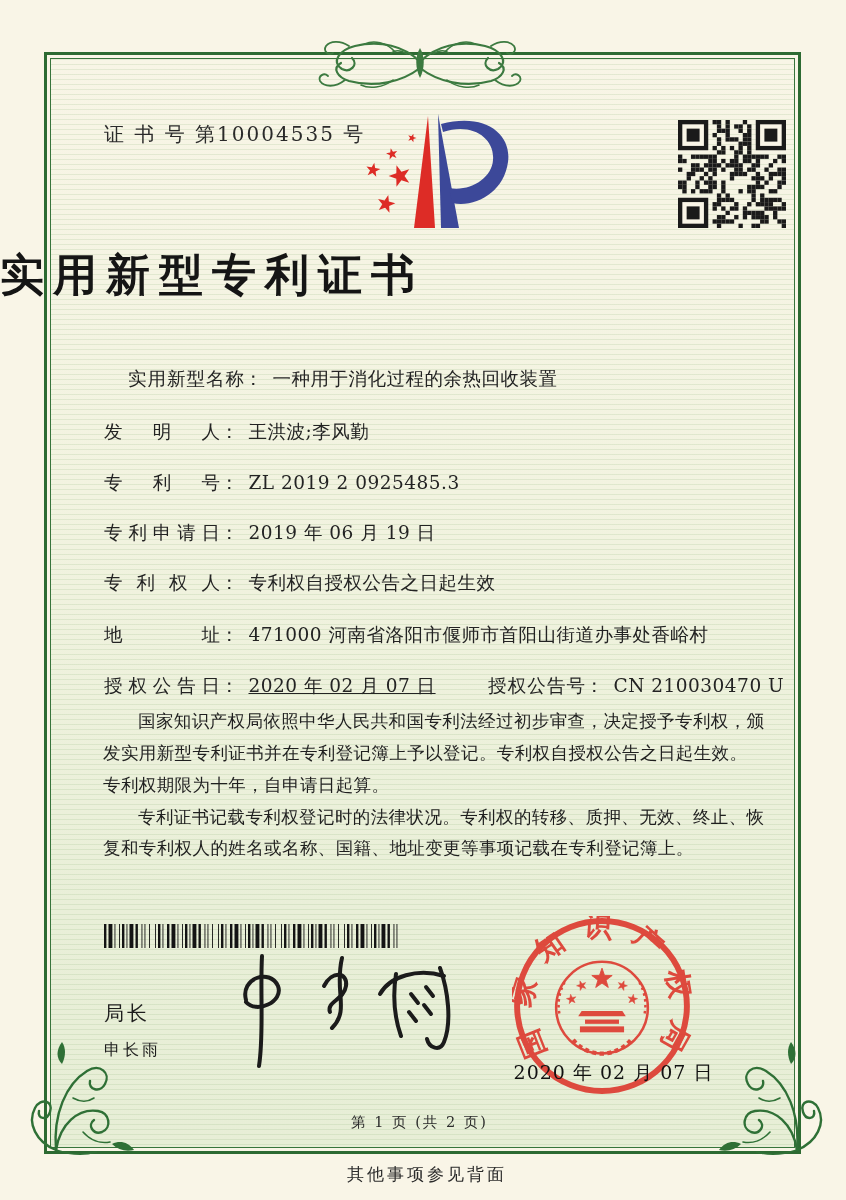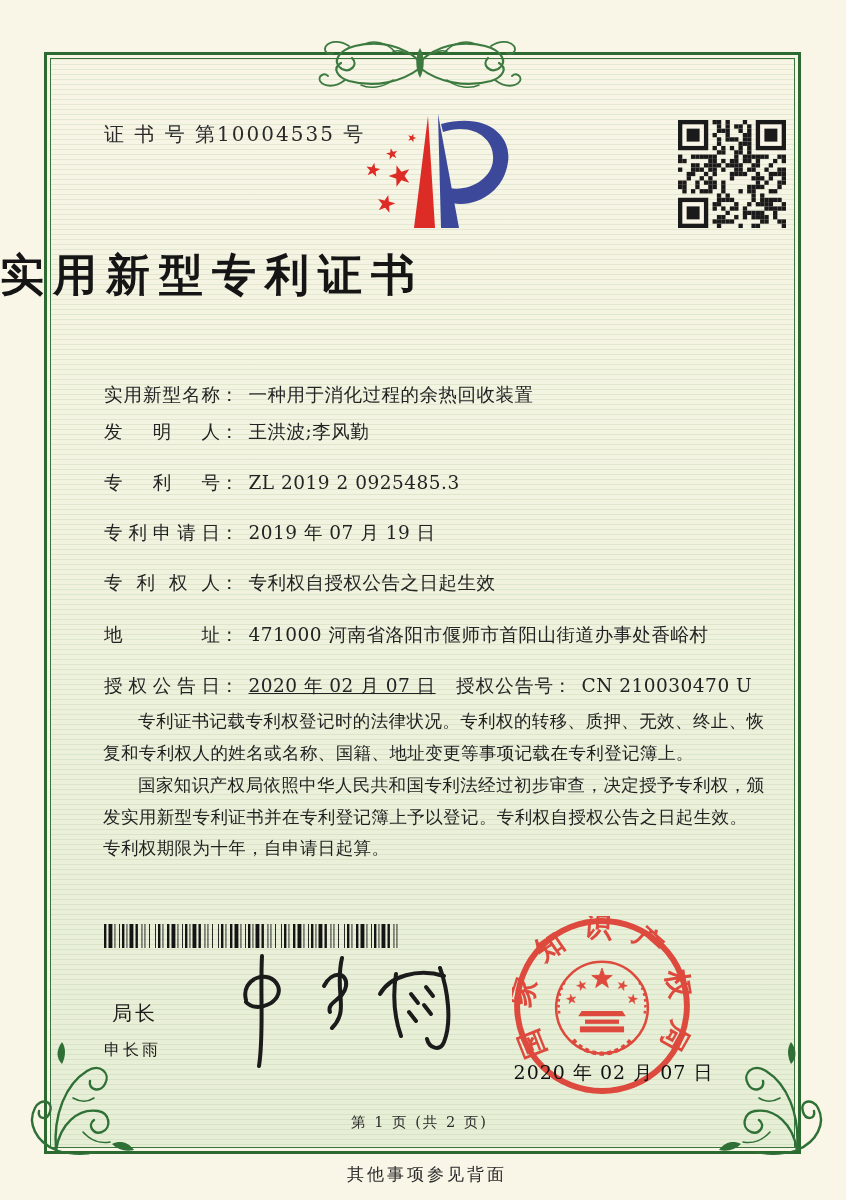--- a/index.html
+++ b/index.html
@@ -20,25 +20,25 @@
   }
   .abs{position:absolute;}
   .cert-no{left:104px;top:121px;font-size:20px;letter-spacing:2px;color:#2a2a2a;}
   .title{left:0;right:0;top:246px;text-align:left;font-size:44px;font-weight:bold;
          letter-spacing:9px;color:#151515;}
   .frow{position:absolute;left:104px;width:672px;font-size:18.5px;color:#232323;white-space:nowrap;}
   .flabel{display:inline-block;width:116px;text-align:justify;text-align-last:justify;vertical-align:top;}
   .fcolon{display:inline-block;margin-right:10px;}
   .fvalue{letter-spacing:0.5px;}
   .grant-right{position:absolute;left:352px;top:0;white-space:nowrap;}
-  .grant-right .flabel{width:97px;}
+  .grant-right .flabel{width:97px;margin-left:32px;}
   .paras{left:103px;top:706px;width:662px;font-size:17.5px;line-height:1.82;color:#1f1f1f;}
   .paras p{margin:0;text-indent:2em;letter-spacing:0.4px;}
   .officer-title{left:104px;top:1000px;font-size:20px;letter-spacing:3px;color:#1d1d1d;
-                 font-family:"DejaVu Sans","Liberation Sans",sans-serif;margin-left:8px;}
+                 font-family:"DejaVu Sans","Liberation Sans",sans-serif;}
   .officer-name{left:104px;top:1040px;font-size:16px;letter-spacing:3px;color:#1d1d1d;
                 font-family:"DejaVu Sans","Liberation Sans",sans-serif;}
   .seal-date{left:506px;top:1060px;width:215px;text-align:center;font-size:19px;
              letter-spacing:1px;color:#111;}
   .page-info{left:0;right:7px;top:1113px;text-align:center;font-size:14.5px;color:#2a2a2a;letter-spacing:2px;}
   .footer-note{left:8px;right:0;top:1163px;text-align:center;font-size:17px;color:#2a2a2a;letter-spacing:3px;}
   svg{display:block;}
 </style>
 </head>
 <body>
@@ -315,48 +315,48 @@
     <rect x="77.76" y="0" width="30.240000000000002" height="30.240000000000002" fill="#1a1a1a"></rect>
     <rect x="82.08000000000001" y="4.32" width="21.6" height="21.6" fill="#f9f5e7"></rect>
     <rect x="86.4" y="8.64" width="12.96" height="12.96" fill="#1a1a1a"></rect>
     <rect x="0" y="77.76" width="30.240000000000002" height="30.240000000000002" fill="#1a1a1a"></rect>
     <rect x="4.32" y="82.08000000000001" width="21.6" height="21.6" fill="#f9f5e7"></rect>
     <rect x="8.64" y="86.4" width="12.96" height="12.96" fill="#1a1a1a"></rect>
   </svg>
 
 <div class="abs title">实用新型专利证书</div>
 
-<div class="frow" style="top:382px;">
+<div class="frow" style="top:366px;margin-left:24px;">
   <span class="flabel">实用新型名称</span><span class="fcolon">：</span><span class="fvalue">一种用于消化过程的余热回收装置</span>
 </div>
 <div class="frow" style="top:419px;">
   <span class="flabel">发明人</span><span class="fcolon">：</span><span class="fvalue">王洪波;李风勤</span>
 </div>
 <div class="frow" style="top:470px;">
   <span class="flabel">专利号</span><span class="fcolon">：</span><span class="fvalue">ZL 2019 2 0925485.3</span>
 </div>
 <div class="frow" style="top:520px;">
-  <span class="flabel">专利申请日</span><span class="fcolon">：</span><span class="fvalue">2019 年 07 月 19 日</span>
+  <span class="flabel">专利申请日</span><span class="fcolon">：</span><span class="fvalue">2019 年 06 月 19 日</span>
 </div>
 <div class="frow" style="top:570px;">
   <span class="flabel">专利权人</span><span class="fcolon">：</span><span class="fvalue">专利权自授权公告之日起生效</span>
 </div>
 <div class="frow" style="top:622px;">
   <span class="flabel">地址</span><span class="fcolon">：</span><span class="fvalue">471000 河南省洛阳市偃师市首阳山街道办事处香峪村</span>
 </div>
 <div class="frow" style="top:673px;text-decoration:underline;">
   <span class="flabel">授权公告日</span><span class="fcolon">：</span><span class="fvalue">2020 年 02 月 07 日</span>
   <span class="grant-right">
     <span class="flabel">授权公告号</span><span class="fcolon">：</span><span class="fvalue">CN 210030470 U</span>
   </span>
 </div>
 
 <div class="abs paras">
+  <p>国家知识产权局依照中华人民共和国专利法经过初步审查，决定授予专利权，颁发实用新型专利证书并在专利登记簿上予以登记。专利权自授权公告之日起生效。专利权期限为十年，自申请日起算。</p>
   <p>专利证书记载专利权登记时的法律状况。专利权的转移、质押、无效、终止、恢复和专利权人的姓名或名称、国籍、地址变更等事项记载在专利登记簿上。</p>
-  <p>国家知识产权局依照中华人民共和国专利法经过初步审查，决定授予专利权，颁发实用新型专利证书并在专利登记簿上予以登记。专利权自授权公告之日起生效。专利权期限为十年，自申请日起算。</p>
 </div>
 
 <svg id="barcode-svg" class="abs" style="left:104px;top:924px;" width="298" height="25" viewBox="0 0 298 25">
     <rect x="0" y="0" width="2.4" height="24" fill="#141414"></rect>
     <rect x="4.5" y="0" width="3.9" height="24" fill="#141414"></rect>
     <rect x="10.5" y="0" width="0.9" height="24" fill="#141414"></rect>
     <rect x="15" y="0" width="0.9" height="24" fill="#141414"></rect>
     <rect x="18" y="0" width="2.4" height="24" fill="#141414"></rect>
     <rect x="22.5" y="0" width="0.9" height="24" fill="#141414"></rect>
     <rect x="25.5" y="0" width="3.9" height="24" fill="#141414"></rect>

